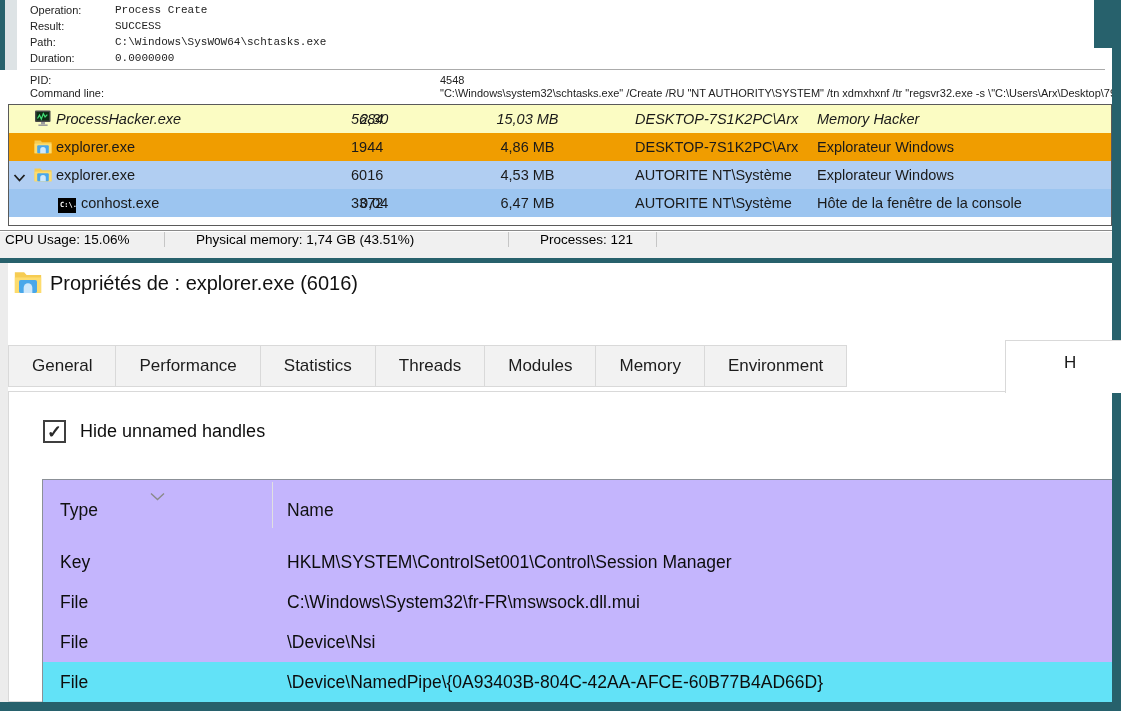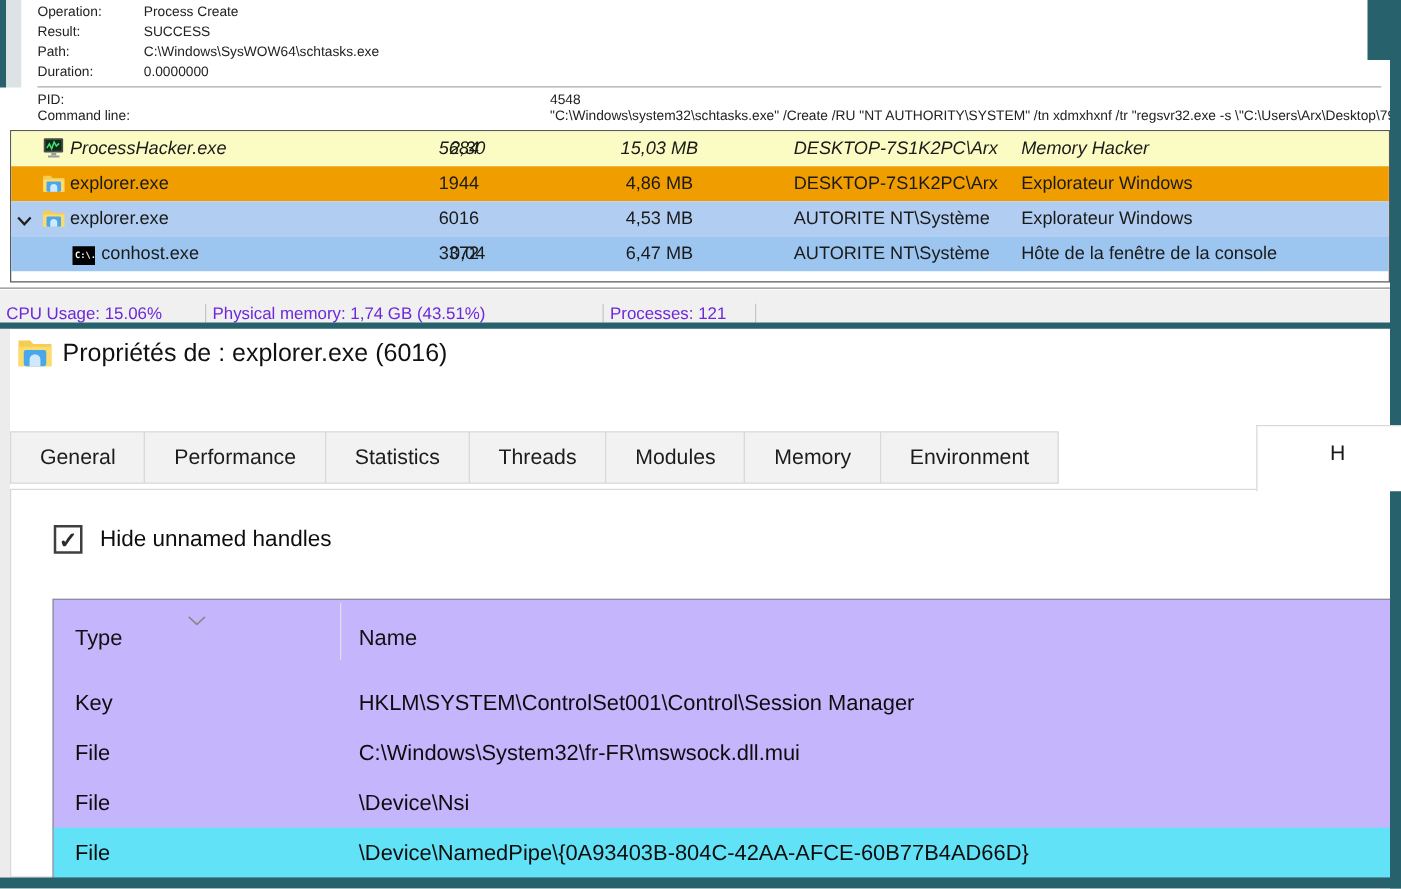--- a/index.html
+++ b/index.html
@@ -6,21 +6,21 @@
   html,body{margin:0;padding:0;background:#ffffff;}
   #screen{position:relative;width:1121px;height:711px;overflow:hidden;background:#fff;
           font-family:"Liberation Sans",sans-serif;color:#1a1a1a;}
 
   
   .strip{position:absolute;z-index:2;}
 
   
   .pm-row{position:absolute;font-size:11px;line-height:13px;white-space:nowrap;color:#222;}
   .pm-label{position:absolute;left:30px;}
-  .pm-value{position:absolute;left:115px;}
+  .pm-value{position:absolute;left:115px;font-family:Liberation Mono, monospace;}
   .pm-value-far{position:absolute;left:440px;max-width:672px;overflow:hidden;}
   .pm-sep{position:absolute;left:30px;top:69px;width:1075px;height:0;border-top:1px solid #ababab;}
 
   
   .plist{position:absolute;left:8px;top:104px;width:1104px;height:122px;border:1px solid #5a5a5a;background:#fff;}
   .pl-row{position:relative;height:28px;font-size:14.5px;}
   .pl-cell{position:absolute;top:0;height:28px;line-height:28px;white-space:nowrap;}
   .c-name{left:47px;}
   .c-name-indent{left:72px;}
   .c-pid{left:304px;margin-left:38px;}
@@ -28,21 +28,21 @@
   .c-mem{left:430px;width:177px;text-align:center;}
   .c-user{left:626px;}
   .c-desc{left:808px;}
   .pl-icon{position:absolute;top:5px;left:25px;width:18px;height:17px;}
   .pl-icon-indent{left:49px;}
   .tree-chip{position:absolute;left:3px;top:9px;}
 
   
   .win-bottom-line{position:absolute;left:0;top:230px;width:1113px;height:1px;background:#8a8a8a;}
   .statusbar{position:absolute;left:0;top:232px;width:1113px;height:26px;background:#f0f0f0;
-             display:flex;align-items:flex-end;font-size:13.5px;color:#6d28d9;}
+             display:flex;align-items:flex-start;font-size:13.5px;color:#000000;gap:26px;}
   .seg{display:flex;align-items:center;padding-left:5px;border-right:1px solid #c6c6c6;white-space:nowrap;}
   .seg1{width:165px;}.seg2{width:318px;}.seg3{width:122px;}
 
   
   .prop-title{position:absolute;left:50px;top:272px;font-size:20px;color:#111;white-space:nowrap;}
   .title-icon{position:absolute;left:14px;top:270px;}
 
   .tabbar{position:absolute;left:8px;top:345px;width:1105px;height:46px;display:flex;align-items:flex-start;}
   .tab{height:42px;display:flex;align-items:center;padding:0 23px;font-size:17px;color:#1c1c1c;
        background:#f2f2f2;border:1px solid #d9d9d9;margin-left:-1px;white-space:nowrap;}

